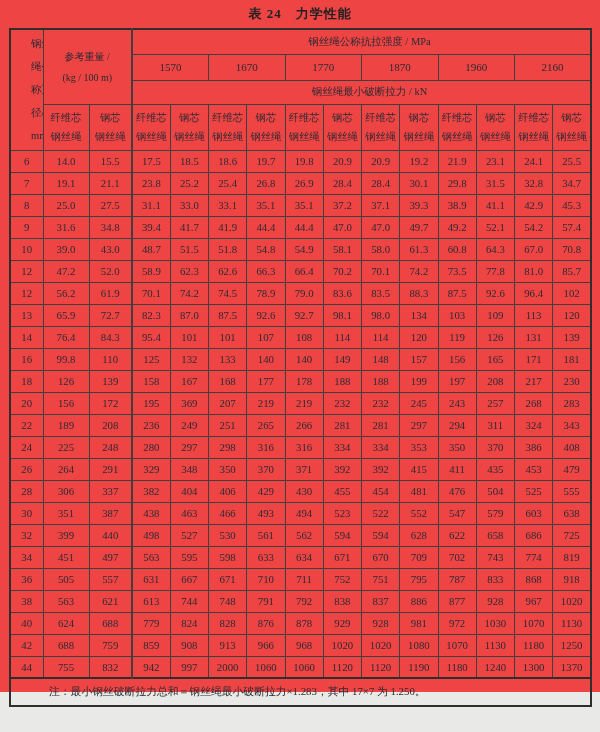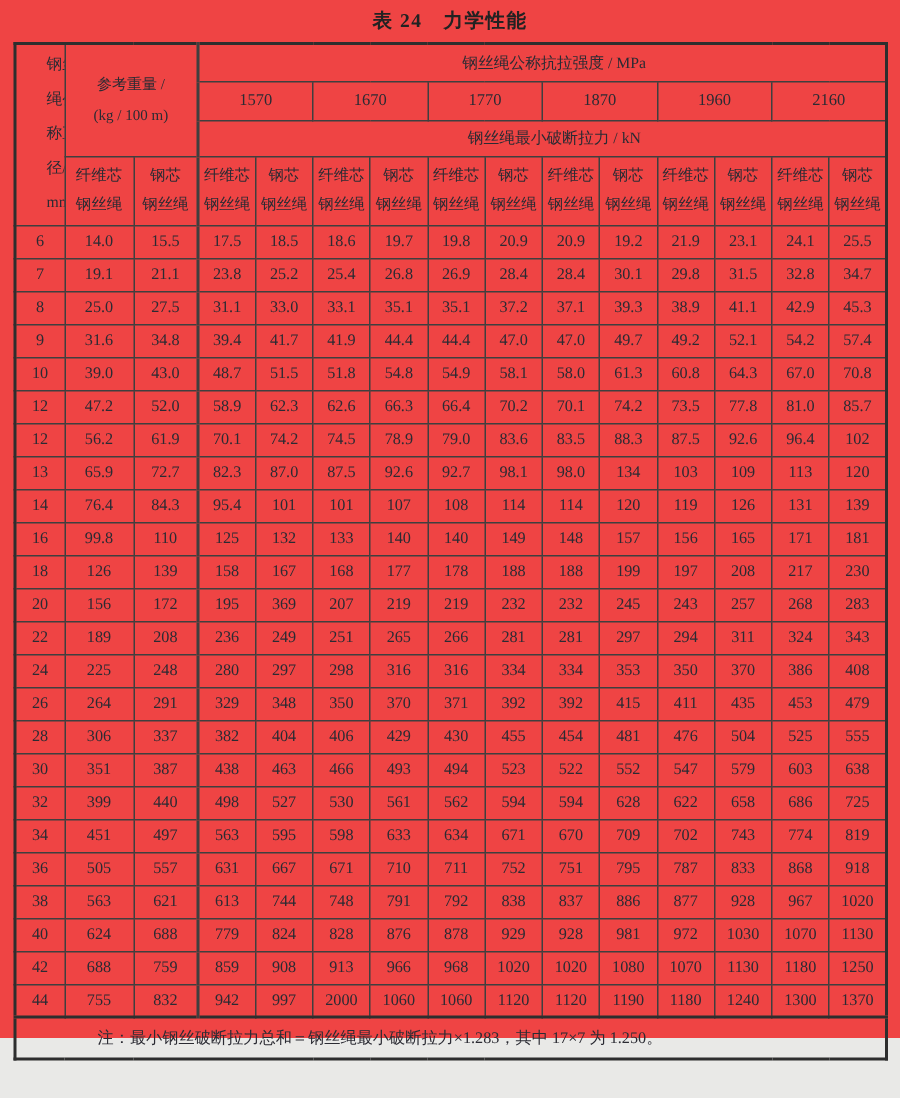--- a/index.html
+++ b/index.html
@@ -40,21 +40,21 @@
   tfoot tr{height:28px;}
   .hd-cn{font-size:10.5px;padding-left:16px;}
   .diam-hd div{line-height:23px;font-size:10.5px;margin-left:20px;}
   .weight-hd div{line-height:21px;font-size:10px;}
   .grade{font-size:11px;margin-top:36px;}
   .core-cell div{line-height:19px;font-size:10.3px;}
   tbody td{font-size:10.8px;}
   tfoot td{
     border-top:2px solid #2e2e2e;
     text-align:left;font-size:10.8px;
-    padding-left:54px;
+    padding-left:38px;
   }
 </style>
 </head>
 <body>
 
 <div class="page">
   <div class="title">表 24　力学性能</div>
 
   <table>
     <colgroup>

